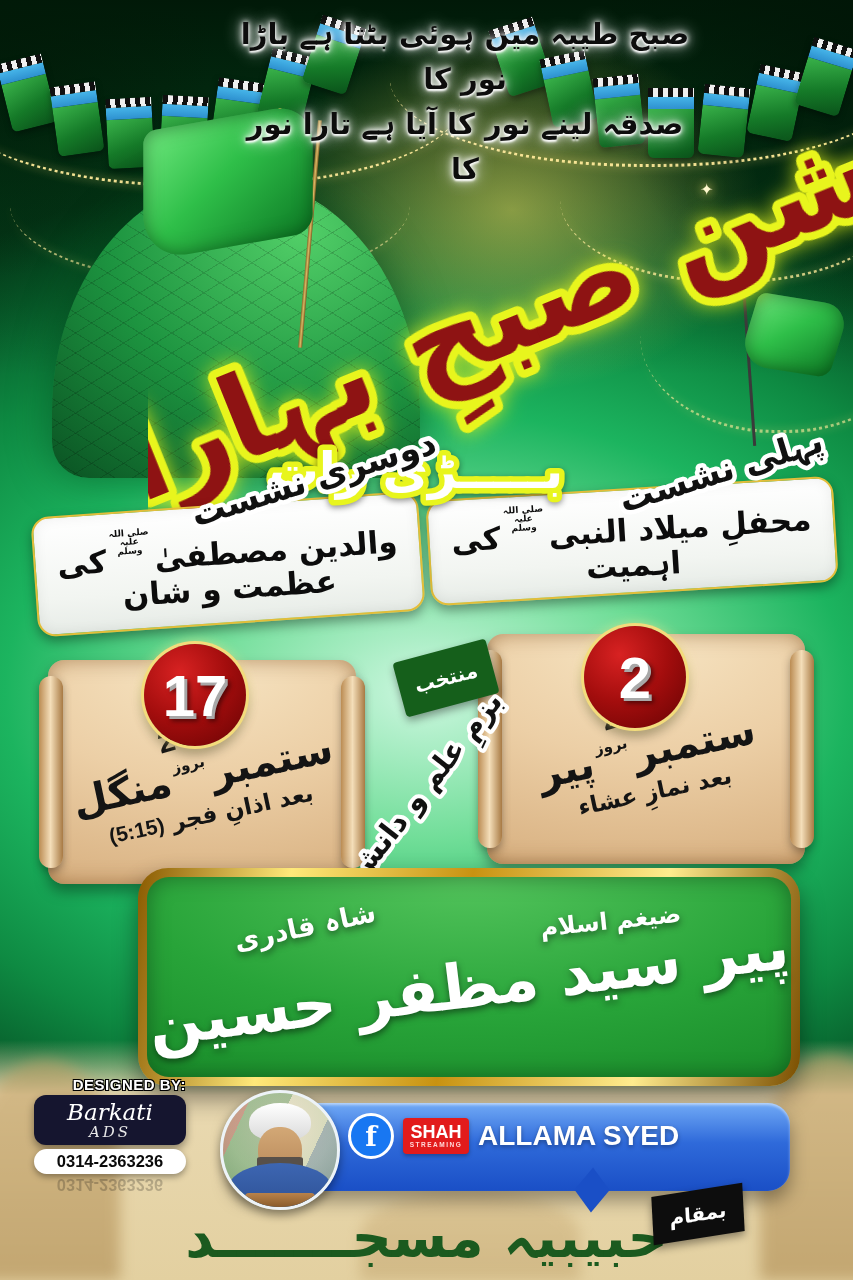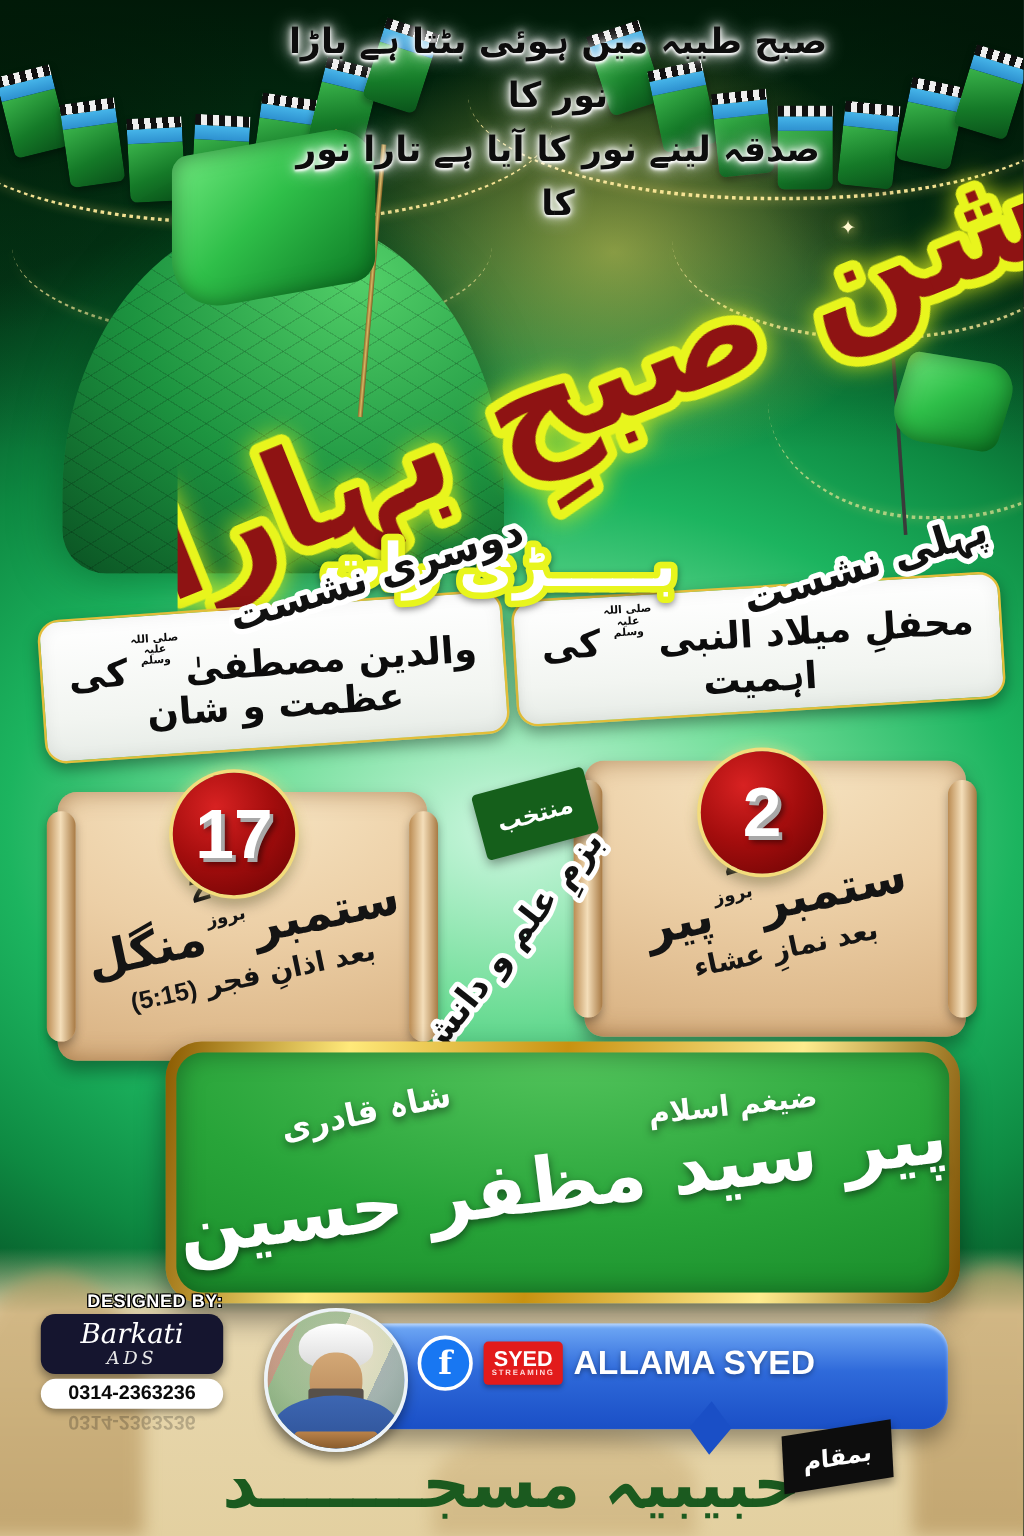--- a/index.html
+++ b/index.html
@@ -266,21 +266,21 @@
       <div class="backdrop"></div>
       <div class="turban"></div>
       <div class="face"></div>
       <div class="beard"></div>
       <div class="robe"></div>
       <div class="rostrum"></div>
     </div>
     <div class="liverow">
       <div class="fb">f</div>
       <div class="livebadge">
-        <div class="lv">SYED</div>
+        <div class="lv">SHAH</div>
         <div class="st">STREAMING</div>
       </div>
       <div class="lname lname1">ALLAMA SYED</div>
     </div>
   </div>
 
   <div class="maqam">بمقام</div>
   <div class="venue" dir="rtl">
     <span class="vmain">حبیبیہ مسجـــــــد</span>
   </div>

